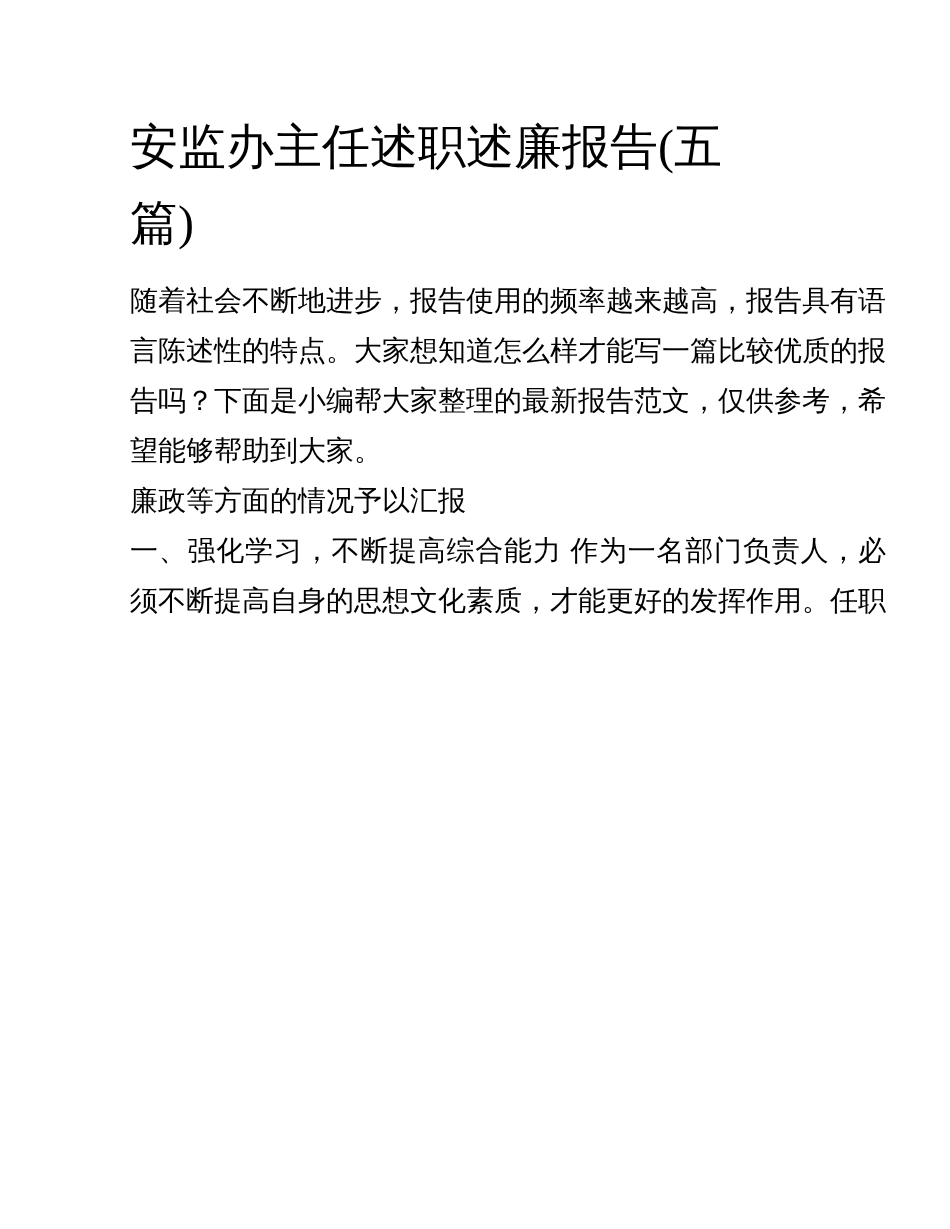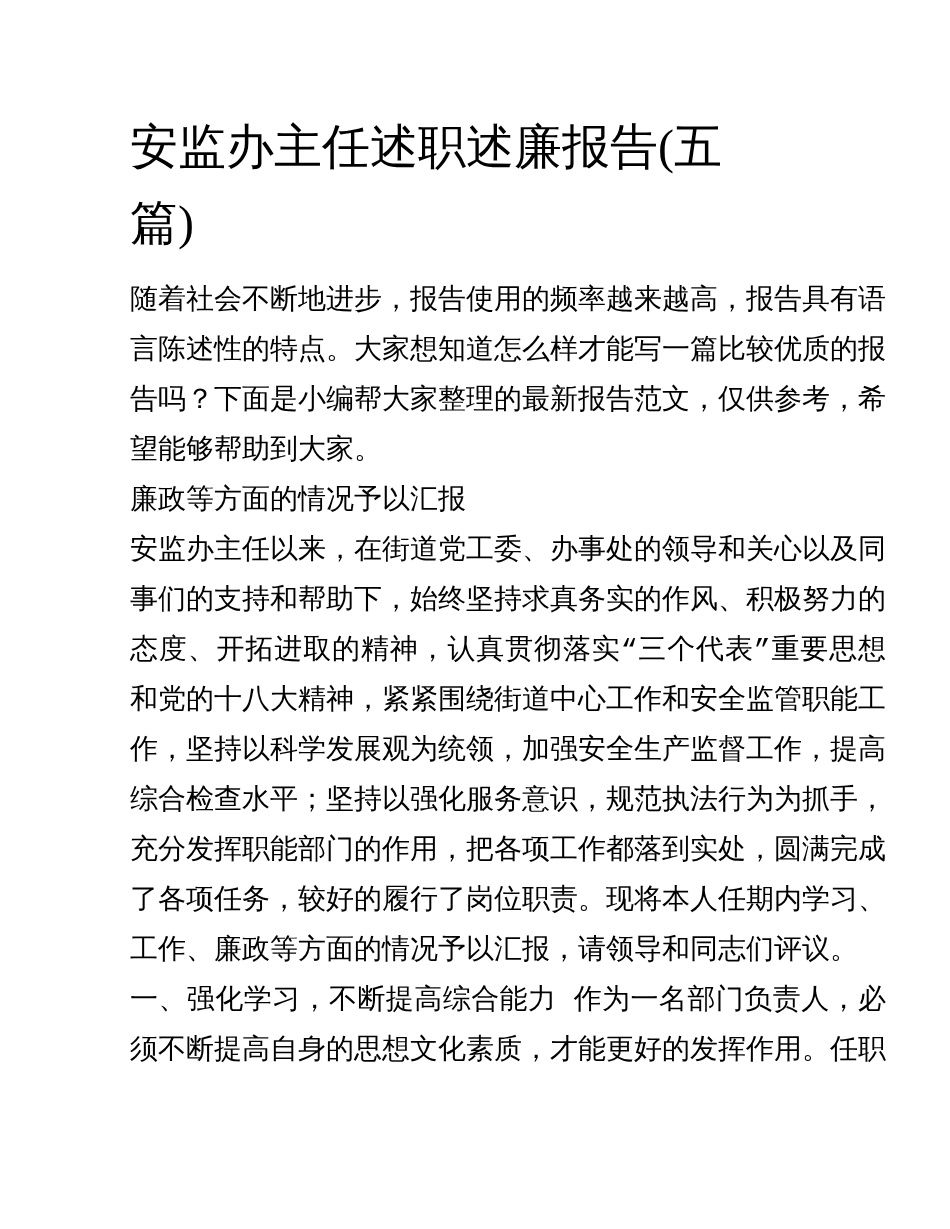--- a/index.html
+++ b/index.html
@@ -24,36 +24,35 @@
     line-height: 76px;
     color: #000000;
     margin: 0 0 15px 0;
     max-width: 13em; 
     letter-spacing: 0;
   }
   .doc-body {
     width: 756px; 
   }
   .doc-body .para {
-    font-family: Liberation Mono, monospace;
+    font-family: Liberation Sans, sans-serif;
     font-size: 28px;
     line-height: 50px;
     margin: 0;
     color: #000000;
     text-align: justify;
     text-justify: inter-ideograph;
     width: 27em;
     max-width: 756px;
   }
 </style>
 </head>
 <body>
 
 <div class="page">
   <h1 class="doc-title">安监办主任述职述廉报告(五篇)</h1>
 
   <div class="doc-body">
     <p class="para">随着社会不断地进步，报告使用的频率越来越高，报告具有语言陈述性的特点。大家想知道怎么样才能写一篇比较优质的报告吗？下面是小编帮大家整理的最新报告范文，仅供参考，希望能够帮助到大家。</p>
     <p class="para">廉政等方面的情况予以汇报</p>
-    <p class="para">安监办主任以来，在街道党工委、办事处的领导和关心以及同事们的支持和帮助下，始终坚持求真务实的作风、积极努力的态度、开拓进取的精神，认真贯彻落实“三个代表”重要思想和党的十八大精神，紧紧围绕街道中心工作和安全监管职能工作，坚持以科学发展观为统领，加强安全生产监督工作，提高综合检查水平；坚持以强化服务意识，规范执法行为为抓手，充分发挥职能部门的作用，把各项工作都落到实处，圆满完成了各项任务，较好的履行了岗位职责。现将本人任期内学习、工作、廉政等方面的情况予以汇报，请领导和同志们评议。</p>
     <p class="para">一、强化学习，不断提高综合能力 作为一名部门负责人，必须不断提高自身的思想文化素质，才能更好的发挥作用。任职</p>
   </div>
 </div>
 
 </body></html>

